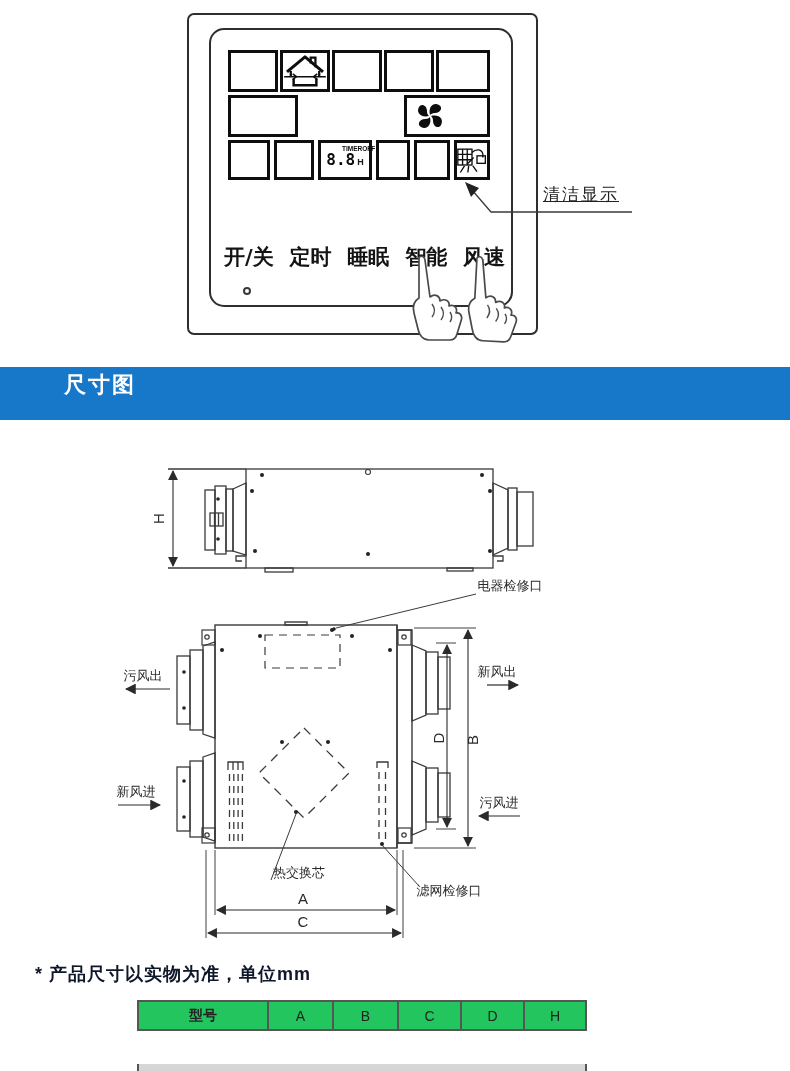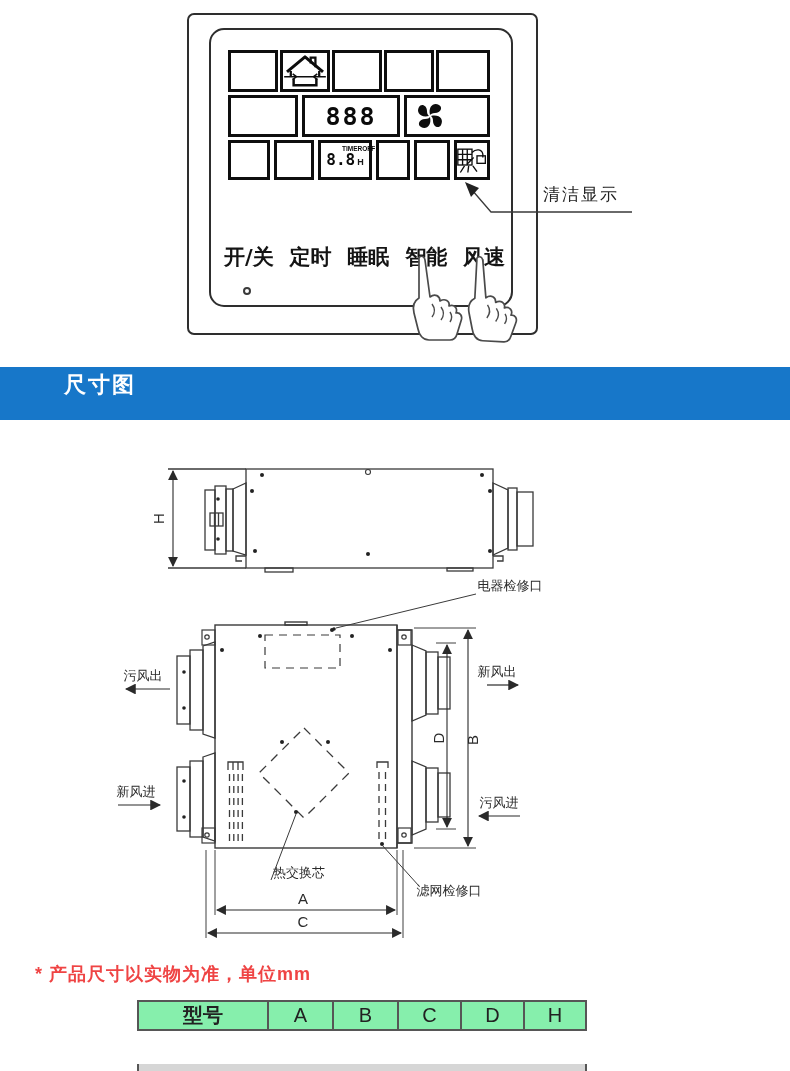--- a/index.html
+++ b/index.html
@@ -17,38 +17,38 @@
   .seg{font-family:"DejaVu Sans Mono", monospace;font-weight:bold;color:#0a0a0a;}
   .seg-main{font-size:25px;letter-spacing:2px;}
   .timer-cell{flex-direction:column;justify-content:flex-start;padding:2px 21px;}
   .timer-top{width:100%;display:flex;justify-content:space-between;font-size:6.5px;font-weight:bold;color:#0a0a0a;}
   .timer-bottom{width:100%;display:flex;align-items:flex-end;justify-content:center;gap:2px;}
   .seg-timer{font-size:16px;line-height:15px;}
   .timer-unit{font-size:9px;font-weight:bold;line-height:9px;}
   .buttons-row{left:224px;top:233px;width:281px;display:flex;justify-content:space-between;
     font-family:"DejaVu Serif", serif;font-weight:bold;font-size:21px;color:#141414;margin-top:10px;}
   .led{left:243px;top:287px;width:8px;height:8px;border:2px solid #3a3a3a;border-radius:50%;}
-  .callout-label{left:543px;top:183px;font-size:17px;letter-spacing:2px;color:#222;font-family:"DejaVu Serif", serif;}
+  .callout-label{left:543px;top:183px;font-size:17px;letter-spacing:2px;color:#222;font-family:"DejaVu Serif", serif;text-decoration:underline;}
   .top-overlay{left:0;top:0;width:790px;height:365px;pointer-events:none;}
 
   
   .banner{left:0;top:367px;width:790px;height:53px;background:#1777c9;}
   .banner-title{position:absolute;left:64px;top:0;height:36px;line-height:35px;color:#ffffff;font-size:22px;font-weight:bold;letter-spacing:2px;}
 
   
   .dim-svg{left:0;top:440px;width:790px;height:520px;}
   .dim-svg text{font-family:"Liberation Sans", sans-serif;fill:#2a2a2a;}
   .cn{font-size:13px;}
   .dimletter{font-size:15px;}
 
   
-  .note{left:35px;top:962px;font-size:18px;font-weight:bold;letter-spacing:1px;color:#ef4444;}
+  .note{left:35px;top:962px;font-size:18px;font-weight:bold;letter-spacing:1px;color:#0f172a;}
   .size-table{left:137px;top:1000px;border-collapse:collapse;table-layout:fixed;}
   .size-table th,.size-table td{border:2px solid #565656;text-align:center;padding:0;}
-  .size-table th{background:#86efac;height:27px;font-size:20px;color:#222;}
+  .size-table th{background:#22c55e;height:27px;font-size:14px;color:#222;}
   .th-model{font-weight:bold;}
   .th-letter{font-weight:normal;}
   .size-table td{background:#e2e2e2;height:28px;font-size:17px;font-weight:normal;color:#2b2b2b;}
   .table-sliver{left:137px;top:1064px;width:450px;height:7px;background:#d6d6d6;border-left:2px solid #565656;border-right:2px solid #565656;}
 </style>
 </head>
 <body>
 
 <div class="abs panel-outer"></div>
 <div class="abs panel-inner"></div>
@@ -64,23 +64,20 @@
       <path d="M10,27 V34 H34 V27" fill="none" stroke="#0d0d0d" stroke-width="2.6"></path>
       <path d="M0,25 H44" fill="none" stroke="#0d0d0d" stroke-width="1.6"></path>
       <path d="M13,25 l-4,-3 M13,25 l-4,3 M31,25 l4,-3 M31,25 l4,3" fill="none" stroke="#0d0d0d" stroke-width="1.6"></path>
     </svg>
   </div>
   <div class="cell" style="left:104px;top:0;width:50px;height:42px;"></div>
   <div class="cell" style="left:156px;top:0;width:50px;height:42px;"></div>
   <div class="cell" style="left:208px;top:0;width:54px;height:42px;"></div>
 
   <div class="cell" style="left:0;top:45px;width:70px;height:42px;"></div>
-  <div class="cell" style="left:74px;top:45px;width:98px;height:42px;">
-    <span class="seg seg-main">888</span>
-  </div>
   <div class="cell" style="left:176px;top:45px;width:86px;height:42px;justify-content:flex-start;padding-left:8px;">
     <svg width="30" height="30" viewBox="0 0 30 30">
       <g fill="#0d0d0d">
         <path d="M15,14 C13,5 19,1 24,4 C28,6 26,12 20,12 C17,12 16,13 15,14 Z"></path>
         <path d="M16,15 C25,13 29,19 26,24 C24,28 18,26 18,20 C18,17 17,16 16,15 Z"></path>
         <path d="M15,16 C17,25 11,29 6,26 C2,24 4,18 10,18 C13,18 14,17 15,16 Z"></path>
         <path d="M14,15 C5,17 1,11 4,6 C6,2 12,4 12,10 C12,13 13,14 14,15 Z"></path>
       </g>
     </svg>
   </div>

